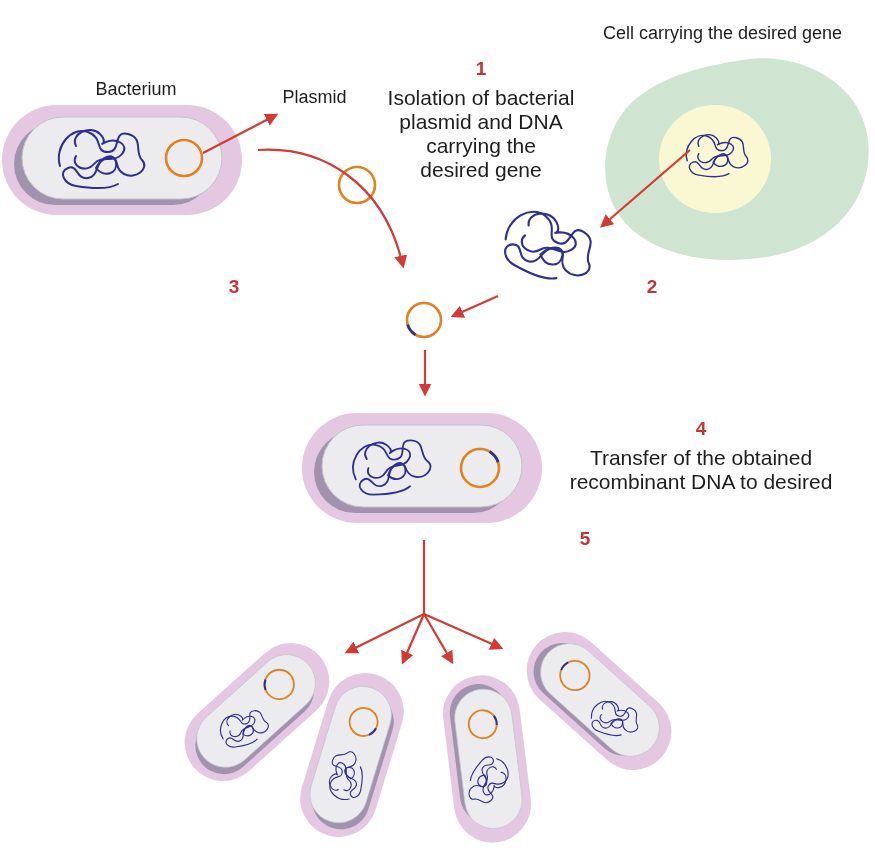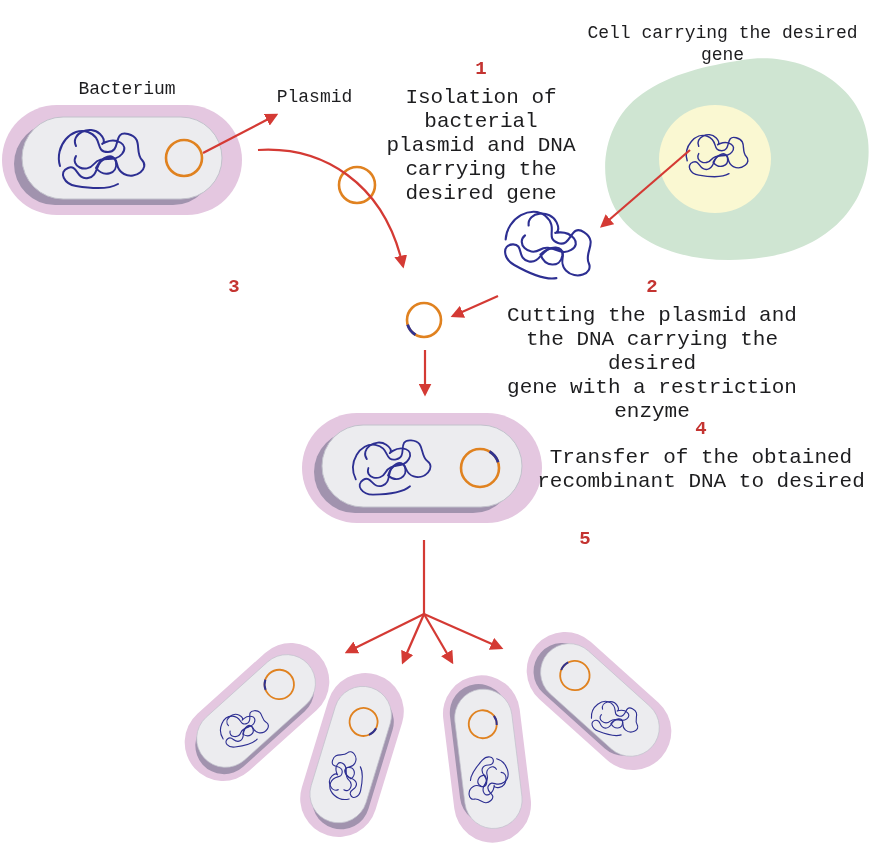--- a/index.html
+++ b/index.html
@@ -1,19 +1,19 @@
 <!DOCTYPE html>
 <html style="--background: #ffffff; --text: #1d1d1f; --arrow-red: #d43a34; --step-number-red: #c43431; --bacterium-pink: #e4c7e0; --capsule-shadow: #a193ae; --capsule-inner: #ececef; --capsule-inner-stroke: #c2c2cc; --dna-blue: #2d2f92; --plasmid-orange: #e08220; --gene-insert-blue: #30328f; --cell-green: #cfe5d2; --nucleus-yellow: #faf8d2;"><head>
 <meta charset="utf-8">
 <style>
   html,body{margin:0;padding:0;background:#fff;}
   .canvas{
     position:relative;width:875px;height:858px;overflow:hidden;
     background:var(--background,#fff);
-    font-family:Liberation Mono, monospace;
+    font-family:Liberation Sans, sans-serif;
     color:var(--text,#1d1d1f);
   }
   .art{position:absolute;left:0;top:0;}
   .label,.step{position:absolute;text-align:center;}
   .label{font-size:18px;line-height:22px;}
   .step .num{font-weight:bold;color:var(--step-number-red,#c43431);font-size:19px;line-height:22px;margin-bottom:6px;}
   .step .txt{font-size:21px;line-height:24px;white-space:pre-line;}
 
   
   .shell-outer{fill:var(--bacterium-pink,#e4c7e0);}
@@ -116,41 +116,38 @@
     <g transform="translate(599,701) rotate(42) scale(0.7)">
       <use href="#shell"></use>
       <use href="#tangle" transform="translate(33,4) rotate(-30) scale(0.8)"></use>
       <circle class="plasmid-ring" cx="-50" cy="-4" r="21"></circle>
       <circle class="insert-arc" cx="-50" cy="-4" r="21" stroke-dasharray="15 200" transform="rotate(160 -50 -4)"></circle>
     </g>
   </svg>
 
   <div class="label" style="left:570px;top:22px;width:305px;">Cell carrying the desired gene</div>
 
-  <div class="label" style="left:67px;top:78px;width:120px;">Bacterium</div>
+  <div class="label" style="left:76px;top:78px;width:120px;">Bacterium</div>
 
   <div class="label" style="left:267px;top:86px;width:95px;">Plasmid</div>
 
   <div class="step" style="left:366px;top:58px;width:230px;">
     <div class="num">1</div>
     <div class="txt">Isolation of bacterial
 plasmid and DNA
 carrying the
 desired gene</div>
   </div>
 
   <div class="step" style="left:48px;top:276px;width:372px;">
     <div class="num">3</div>
   </div>
 
   <div class="step" style="left:494px;top:276px;width:316px;">
     <div class="num">2</div>
-    <div class="txt">Cutting the plasmid and
-the DNA carrying the desired
-gene with a restriction enzyme</div>
   </div>
 
   <div class="step" style="left:536px;top:418px;width:330px;">
     <div class="num">4</div>
     <div class="txt">Transfer of the obtained
 recombinant DNA to desired</div>
   </div>
 
   <div class="step" style="left:424px;top:528px;width:322px;">
     <div class="num">5</div>

